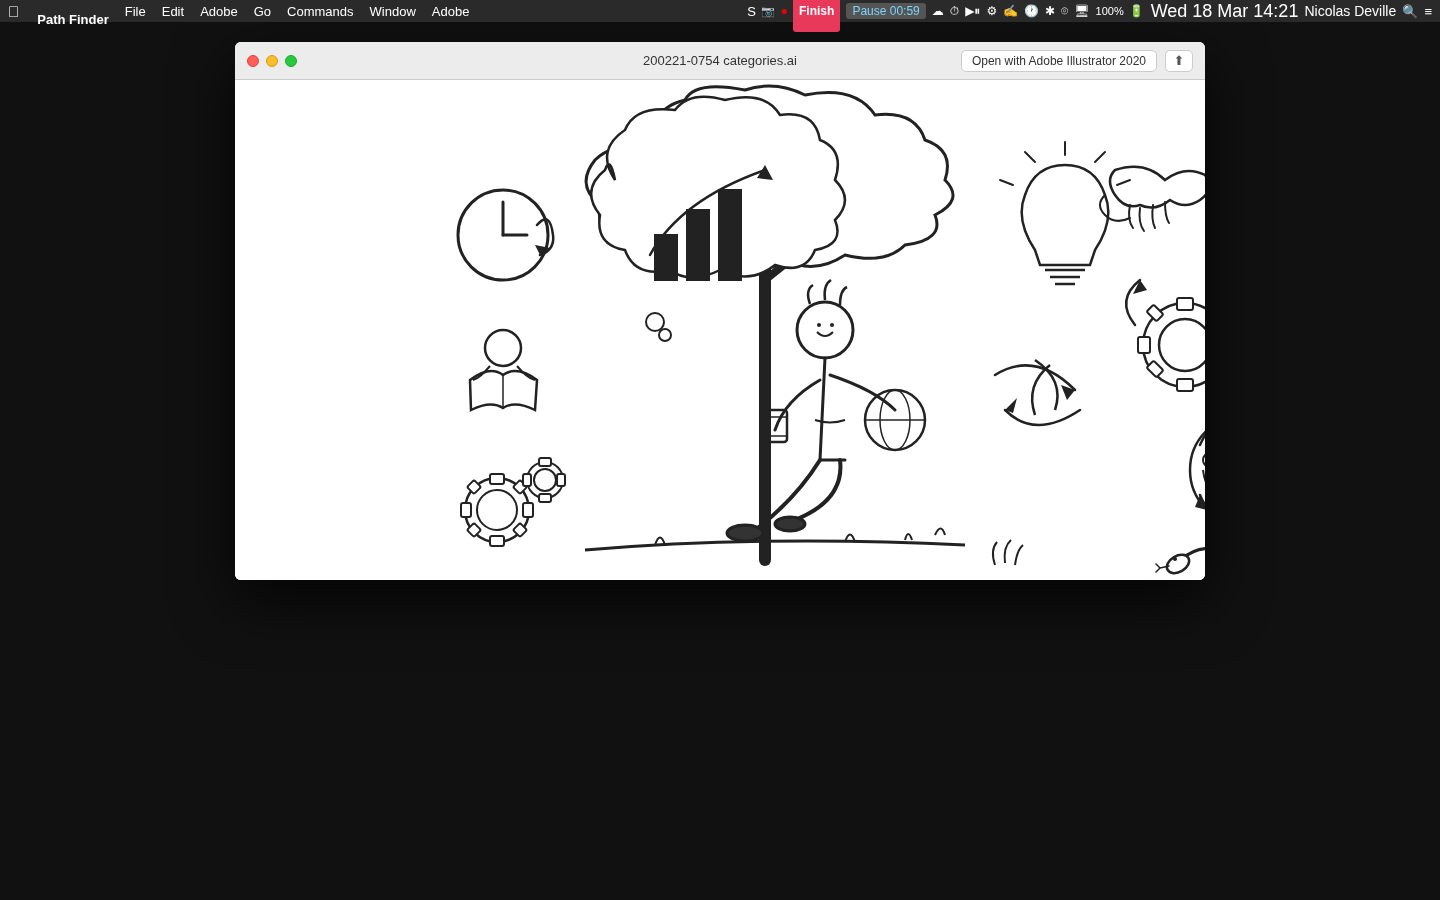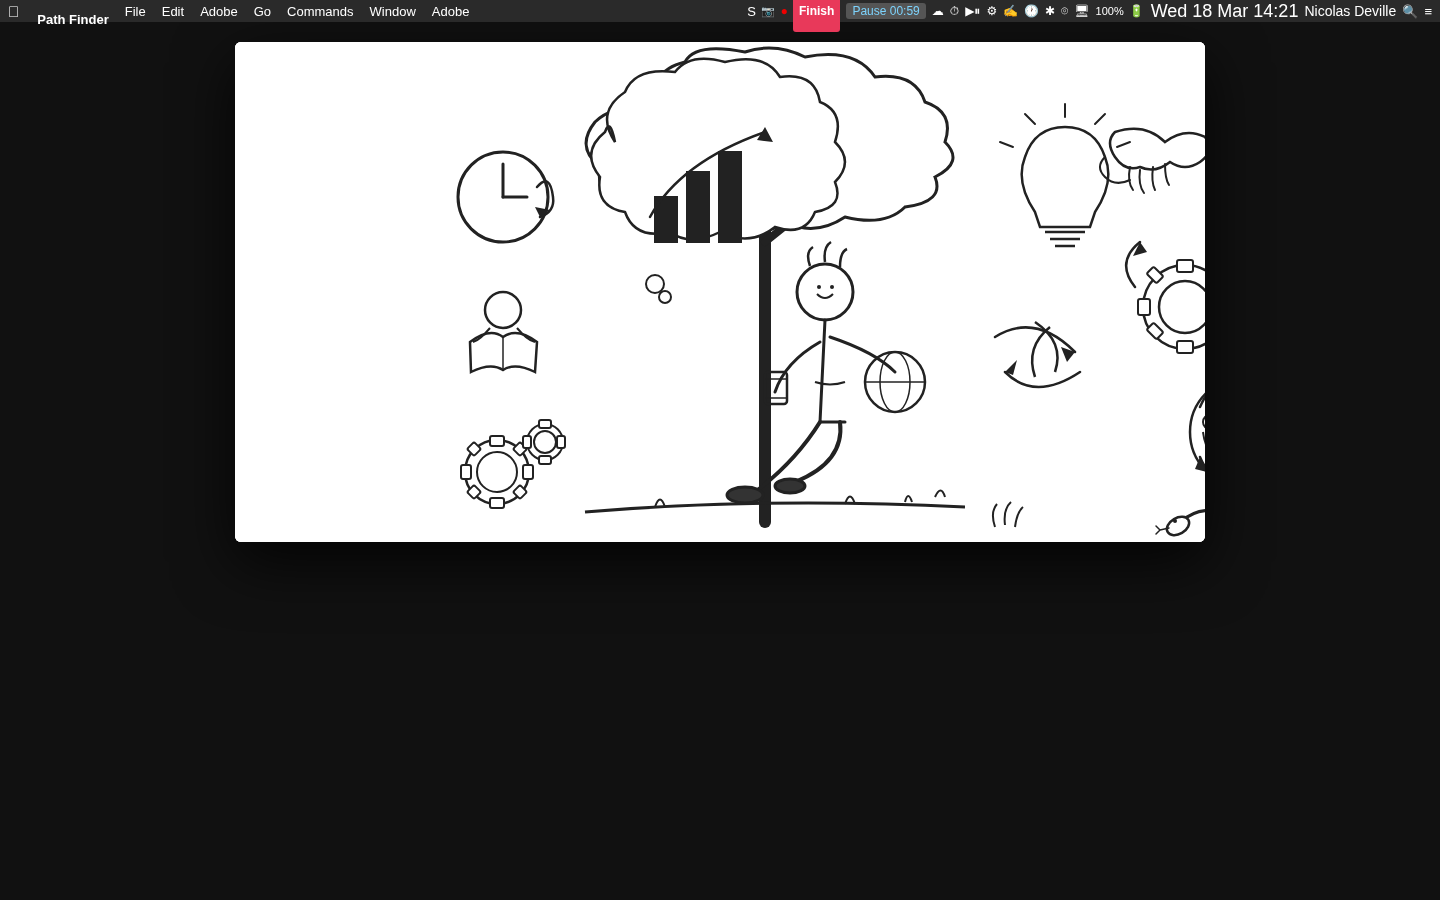--- a/index.html
+++ b/index.html
@@ -199,20 +199,34 @@
     <span style="font-size:14px;">Nicolas Deville</span>
     <span style="font-size:13px;">🔍</span>
     <span style="font-size:13px;">≡</span>
   </div>
 </div>
 
 <div id="desktop">
 
   <div id="window">
 
+    <div id="titlebar">
+      <div class="window-controls">
+        <span class="wc-btn wc-close"></span>
+        <span class="wc-btn wc-minimize"></span>
+        <span class="wc-btn wc-maximize"></span>
+      </div>
+      <span class="titlebar-title">200221-0754 categories.ai</span>
+      <div class="titlebar-actions">
+        <button class="open-with-btn">Open with Adobe Illustrator 2020</button>
+        <div class="share-btn">
+          <span style="font-size:13px;">⬆</span>
+        </div>
+      </div>
+    </div>
 
     <div id="image-area">
 
       <svg id="illustration" viewBox="0 0 970 500" xmlns="http://www.w3.org/2000/svg" style="background:#fff;">
 
         <line x1="530" y1="60" x2="530" y2="480" stroke="#222" stroke-width="12" stroke-linecap="round"></line>
         <line x1="530" y1="200" x2="580" y2="160" stroke="#222" stroke-width="8" stroke-linecap="round"></line>
         <line x1="530" y1="150" x2="480" y2="110" stroke="#222" stroke-width="8" stroke-linecap="round"></line>
 
         <path d="M 350 470 Q 530 455 730 465" stroke="#222" stroke-width="3" fill="none"></path>

